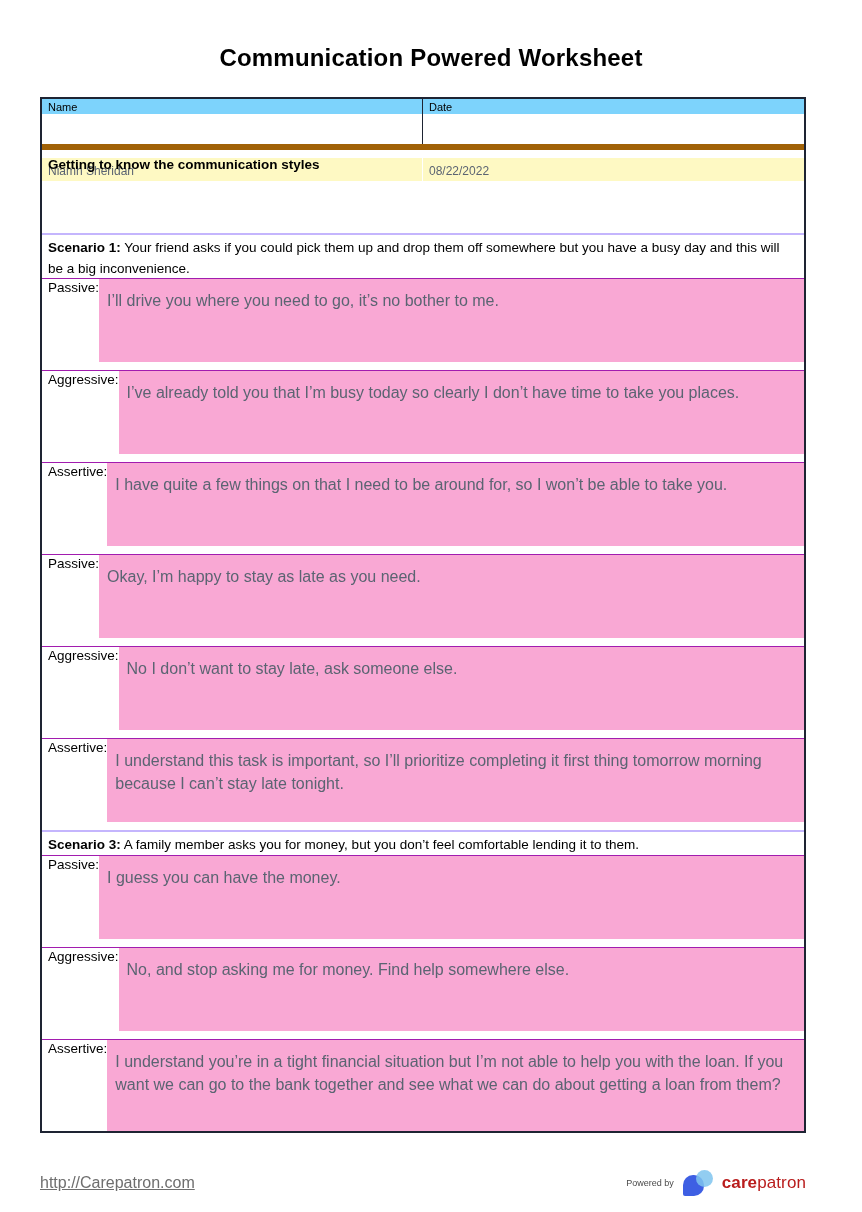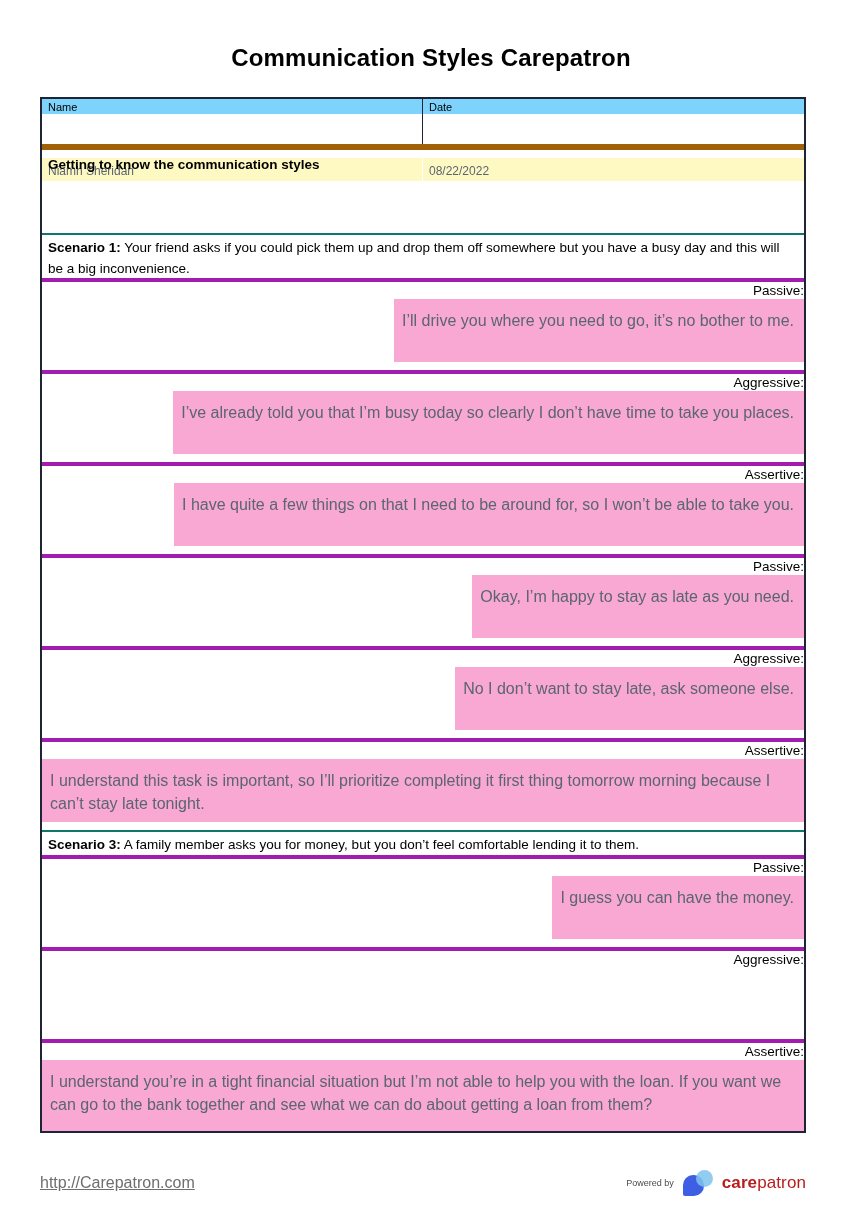--- a/index.html
+++ b/index.html
@@ -51,34 +51,33 @@
   }
   .instructions-row {
     border-top: 6px solid #a16207;
     height: 89px;
     padding: 4px 8px 0 6px;
     font-size: 13.5px;
     line-height: 22px;
   }
   .instr-heading { font-weight: bold; }
   .scenario-row {
-    border-top: 2px solid #0f766e;
+    border-top: 2px solid #c4b5fd;
     height: 45px;
     padding: 2px 8px 0 6px;
     font-size: 13.5px;
     line-height: 21px;
   }
   .scenario-row.single { height: 25px; }
   .scenario-label { font-weight: bold; }
   .response-row {
-    border-top: 4px solid #a21caf;
+    border-top: 1px solid #a21caf;
     height: 92px;
     display: flex;
-    flex-direction: column;
-    align-items: flex-end;
+    flex-direction: row;
   }
   .resp-label {
     font-size: 13.5px;
     padding: 1px 0 1px 6px;
     background: #fff;
   }
   .answer {
     flex: 1;
     background: #f9a8d4;
     font-size: 16px;
@@ -140,21 +139,21 @@
     color: #b91c1c;
     letter-spacing: 0.1px;
   }
   .brand b { font-weight: bold; }
 </style>
 </head>
 <body>
 
 <div class="page">
 
-  <div class="title">Communication Styles Carepatron</div>
+  <div class="title">Communication Powered Worksheet</div>
 
   <div class="form">
 
     <div class="row header-row">
       <div class="cell name-cell">
         <div class="field-label">Name</div>
         <div class="field-value">Niamh Sheridan</div>
       </div>
       <div class="cell date-cell">
         <div class="field-label">Date</div>
@@ -199,20 +198,21 @@
     <div class="row scenario-row single">
       <span class="scenario-label">Scenario 3:</span> 
       <span>A family member asks you for money, but you don’t feel comfortable lending it to them.</span>
     </div>
     <div class="row response-row">
       <div class="resp-label">Passive:</div>
       <div class="answer">I guess you can have the money.</div>
     </div>
     <div class="row response-row">
       <div class="resp-label">Aggressive:</div>
+      <div class="answer">No, and stop asking me for money. Find help somewhere else.</div>
     </div>
     <div class="row response-row flush">
       <div class="resp-label">Assertive:</div>
       <div class="answer">I understand you’re in a tight financial situation but I’m not able to help you with the loan. If you want we can go to the bank together and see what we can do about getting a loan from them?</div>
     </div>
 
   </div>
 
   <div class="footer">
     <a class="site-link">http://Carepatron.com</a>

